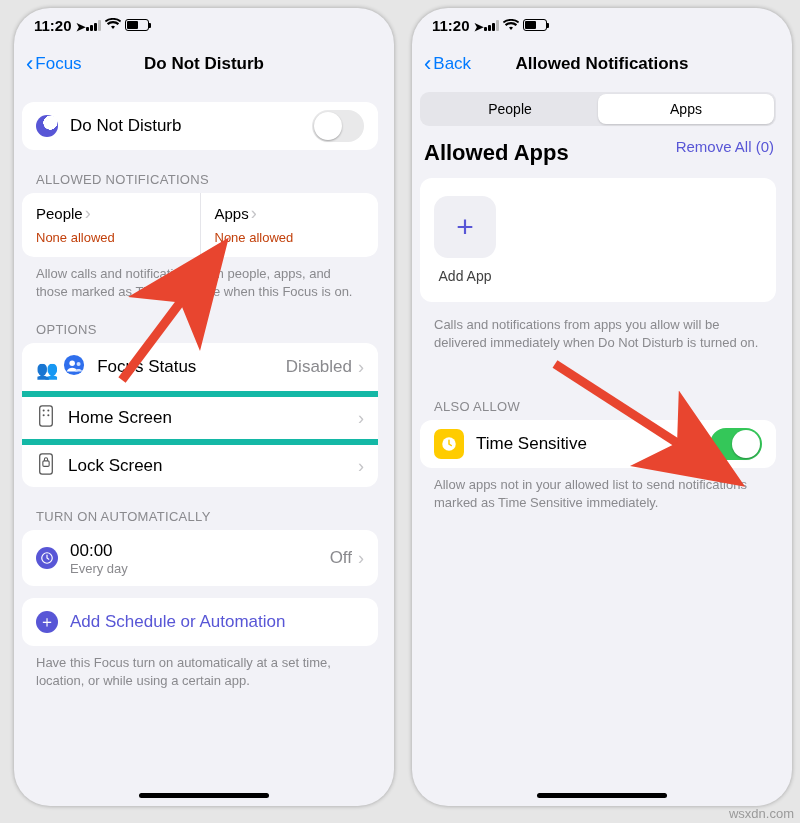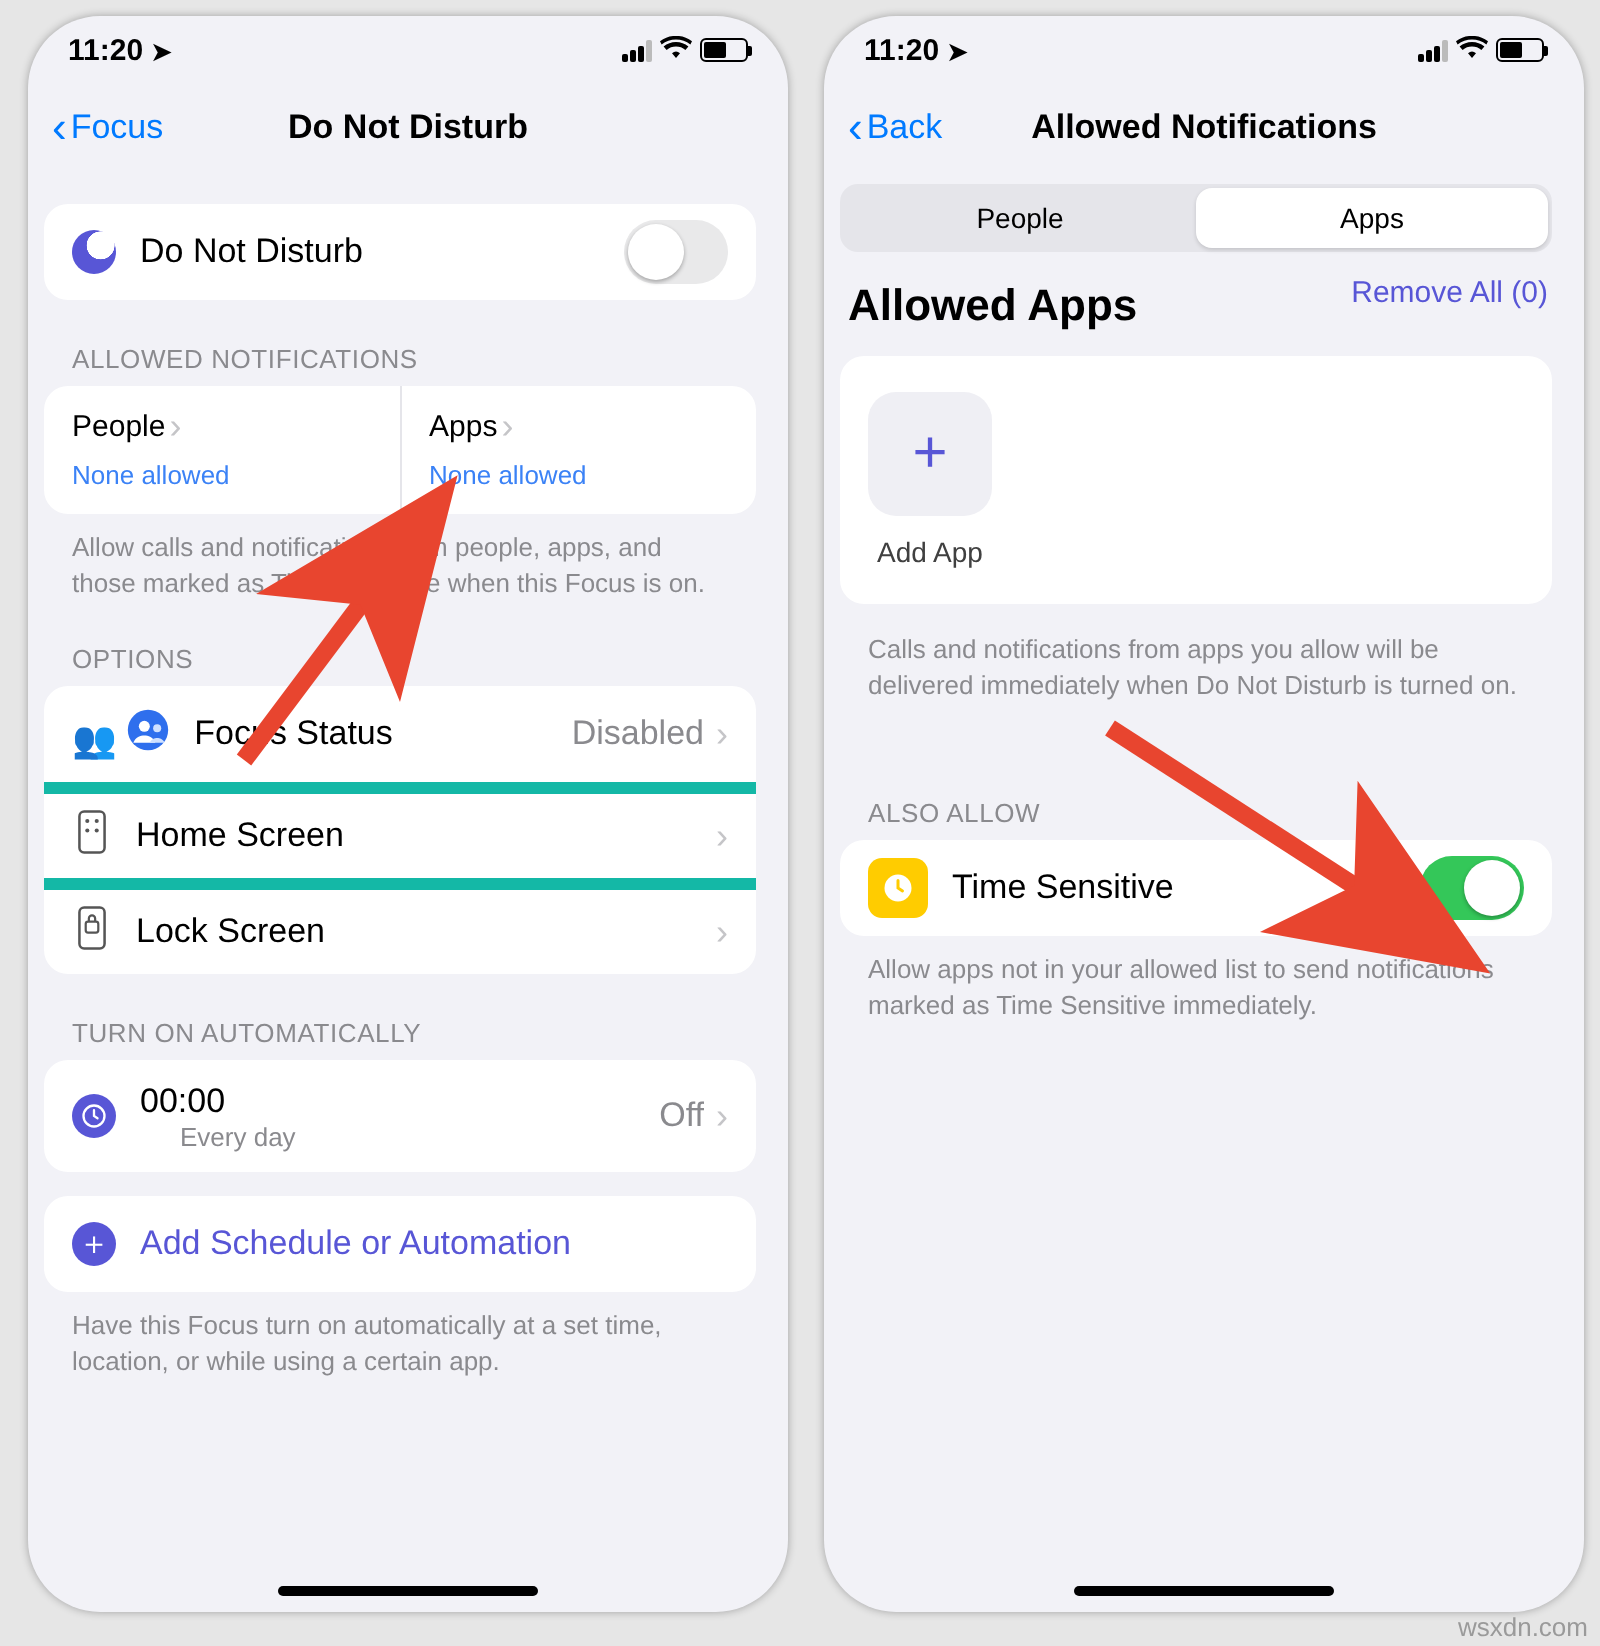--- a/index.html
+++ b/index.html
@@ -14,21 +14,21 @@
     background: #f2f2f7;
     border-radius: 36px;
     overflow: hidden;
     box-shadow: 0 0 4px rgba(0,0,0,.3);
   }
   #phone-left  { left: 14px; }
   #phone-right { left: 412px; }
 
   .status-bar {
     height: 34px;
-    display: flex; align-items: center; justify-content: space-between;
+    display: flex; align-items: center; 
     padding: 0 20px 0 20px;
     font-size: 15px; font-weight: 600; color: #000;
   }
   .status-right { display: flex; align-items: center; gap: 4px; }
   .sig-bars { display:inline-flex; align-items:flex-end; gap:1px; height:11px;}
   .sig-bars span{width:3px;background:#000;border-radius:1px;}
   .sig-bars span:nth-child(1){height:4px;} .sig-bars span:nth-child(2){height:6px;}
   .sig-bars span:nth-child(3){height:8px;} .sig-bars span:nth-child(4){height:11px;background:#bbb;}
   .wifi { font-size:14px; }
   .battery-wrap{display:inline-flex;align-items:center;gap:1px;}
@@ -91,21 +91,21 @@
   .switch{ width:52px;height:32px;border-radius:16px;position:relative;background:#e9e9ea; }
   .switch .knob{ position:absolute;top:2px;left:2px;width:28px;height:28px;border-radius:50%;background:#fff;box-shadow:0 1px 2px rgba(0,0,0,.3);} 
   .switch.on{ background:#34c759; }
   .switch.on .knob{ left:22px; }
 
   
   .split-card{ display:flex; }
   .split-card .half{ flex:1; padding:10px 14px 12px 14px; }
   .split-card .half + .half{ border-left:1px solid #e5e5ea; }
   .split-title{ font-size:15px; color:#000; display:flex; align-items:center; gap:2px;}
-  .split-sub{ font-size:13px; color:#3b82f6; margin-top:6px;}
+  .split-sub{ font-size:13px; color:#c2410c; margin-top:6px;}
 
   
   .segmented{
     background:#e5e5ea; border-radius:9px; padding:2px;
     display:flex; height:34px; margin-top:6px;
   }
   .segmented div{
     flex:1;border-radius:8px;display:flex;align-items:center;justify-content:center;
     font-size:14px;color:#000;
   }
@@ -259,21 +259,21 @@
       <div class="row" style="height:56px;">
         <div class="left">
           <span class="clock-badge">
             <svg width="14" height="14" viewBox="0 0 24 24">
                 <circle cx="12" cy="12" r="9" fill="none" stroke="#fff" stroke-width="2"></circle>
                 <path d="M12 7v5l3 2" stroke="#fff" stroke-width="2" fill="none" stroke-linecap="round"></path>
               </svg>
           </span>
           <div>
             <div>00:00</div>
-            <div style="font-size:13px;color:#8a8a8e;margin-left:20px;">Every day</div>
+            <div style="font-size:13px;color:#8a8a8e;">Every day</div>
           </div>
         </div>
         <div class="right">
             <span>Off</span>
             <span class="chev">›</span>
           </div>
       </div>
     </div>
     <div class="card" style="margin-top:12px;">
       <div class="row">

